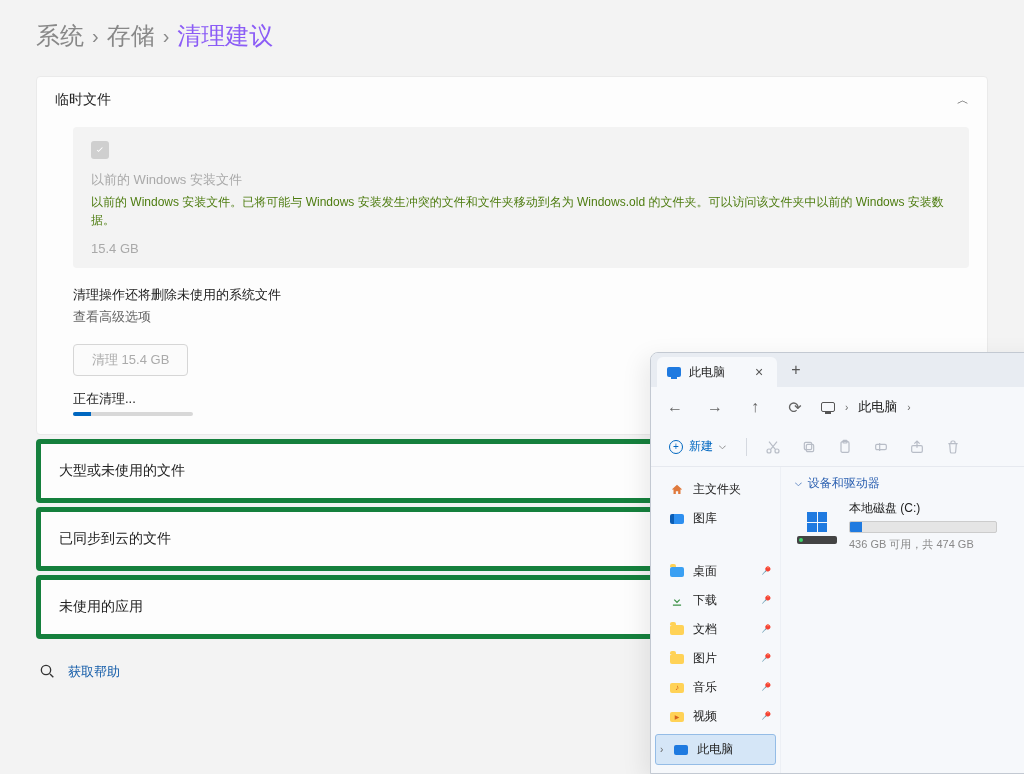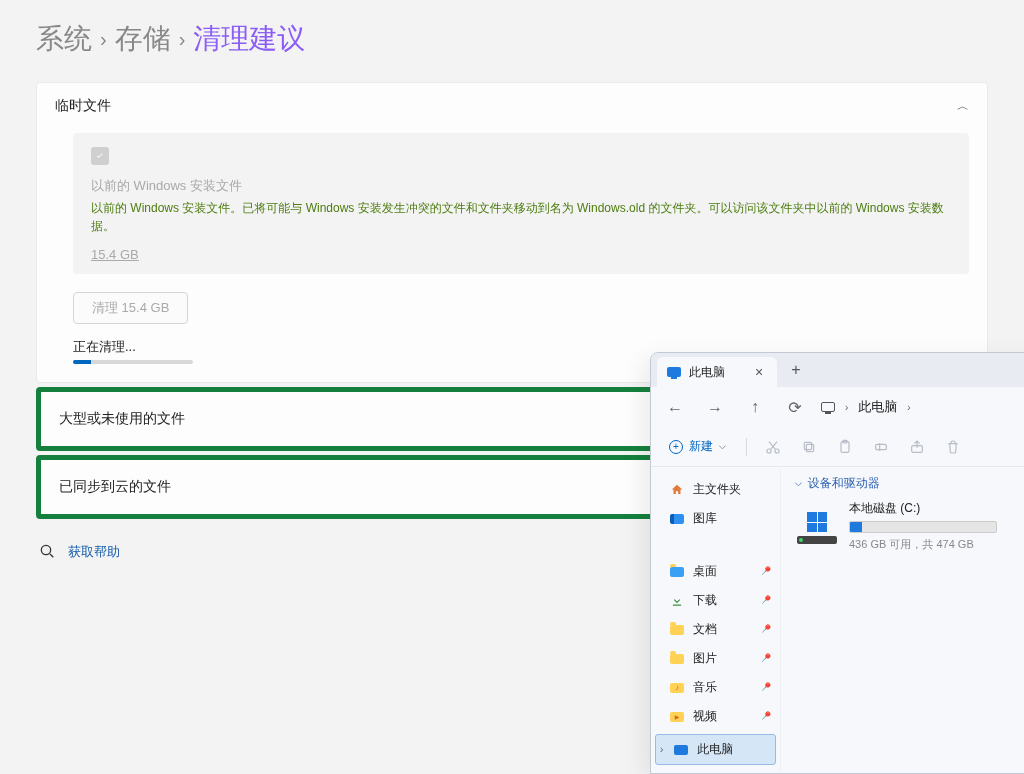--- a/index.html
+++ b/index.html
@@ -1,36 +1,36 @@
 <!DOCTYPE html>
 <html><head>
 <meta charset="utf-8">
 <style>
 * { box-sizing: border-box; margin: 0; padding: 0; font-family: "Segoe UI", "Microsoft YaHei", sans-serif; }
 body { background: #f3f3f3; width: 1024px; height: 774px; overflow: hidden; position: relative; }
 
 .settings-page { padding: 20px 36px; }
 .breadcrumb { display: flex; align-items: center; gap: 8px; margin-bottom: 24px; }
-.breadcrumb-item { font-size: 28px; color: #888; cursor: pointer; }
+.breadcrumb-item { font-size: 24px; color: #888; cursor: pointer; }
 .breadcrumb-item.active { color: #8b5cf6; font-weight: 500; }
 .breadcrumb-sep { font-size: 20px; color: #888; }
 
 .panel { background: #fdfdfd; border: 1px solid #eaeaea; border-radius: 4px; margin-bottom: 4px; }
 .panel-header { display: flex; align-items: center; justify-content: space-between; padding: 14px 18px; cursor: pointer; }
 .panel-title { font-size: 14px; color: #222; }
 .chevron { font-size: 12px; color: #444; }
 .panel-body { padding: 4px 18px 18px 36px; }
 
 .cleanup-item { background: #f3f3f3; border-radius: 4px; padding: 12px 18px; display: flex; gap: 12px; align-items: flex-start; flex-direction: column; }
 .check { width: 18px; height: 18px; background: #cfcfcf; border-radius: 3px; flex-shrink: 0; margin-top: 2px; display: flex; align-items: center; justify-content: center; }
 .check svg { width: 12px; height: 12px; fill: #fff; }
 .item-main { flex: 1; }
 .item-title { font-size: 13px; color: #a9a9a9; margin-bottom: 4px; }
 .item-desc { font-size: 12px; color: #4d7c0f; line-height: 1.5; }
-.item-size { font-size: 13px; color: #a9a9a9; text-decoration: underline; }
+.item-size { font-size: 13px; color: #a9a9a9; }
 
 .note { margin-top: 18px; }
 .note-title { font-size: 13px; color: #222; margin-bottom: 4px; }
 .note-link { font-size: 13px; color: #666; cursor: pointer; }
 
 .cleanup-btn { margin-top: 18px; border: 1px solid #d6d6d6; background: #fbfbfb; border-radius: 4px; padding: 6px 18px; font-size: 13px; color: #aaa; cursor: default; }
 
 .progress-row { margin-top: 14px; }
 .progress-label { font-size: 13px; color: #222; margin-bottom: 4px; }
 .progress-bar { width: 120px; height: 4px; background: #d8d8d8; border-radius: 2px; overflow: hidden; }
@@ -125,35 +125,42 @@
           <svg viewBox="0 0 24 24">
               <path d="M9 16.2l-3.5-3.5 1.4-1.4L9 13.4l7.1-7.1 1.4 1.4z"></path>
             </svg>
         </div>
         <div class="item-main">
           <div class="item-title">以前的 Windows 安装文件</div>
           <div class="item-desc">以前的 Windows 安装文件。已将可能与 Windows 安装发生冲突的文件和文件夹移动到名为 Windows.old 的文件夹。可以访问该文件夹中以前的 Windows 安装数据。</div>
         </div>
         <div class="item-size">15.4 GB</div>
       </div>
+      <div class="note">
+        <div class="note-title">清理操作还将删除未使用的系统文件</div>
+        <div class="note-link">查看高级选项</div>
+      </div>
       <button class="cleanup-btn">清理 15.4 GB</button>
       <div class="progress-row">
         <div class="progress-label">正在清理...</div>
         <div class="progress-bar">
             <div class="progress-fill"></div>
           </div>
       </div>
     </div>
   </div>
 
   <div class="collapsed-row">
     <span>大型或未使用的文件</span>
   </div>
   <div class="collapsed-row">
     <span>已同步到云的文件</span>
+  </div>
+  <div class="collapsed-row">
+    <span>未使用的应用</span>
   </div>
 
   <div class="help-row">
     <span class="help-icon">
       <svg viewBox="0 0 24 24" fill="none" stroke="#333" stroke-width="2">
           <circle cx="9" cy="9" r="7"></circle>
           <path d="M20 20l-5-5"></path>
         </svg>
     </span>
     <span class="help-link">获取帮助</span>

